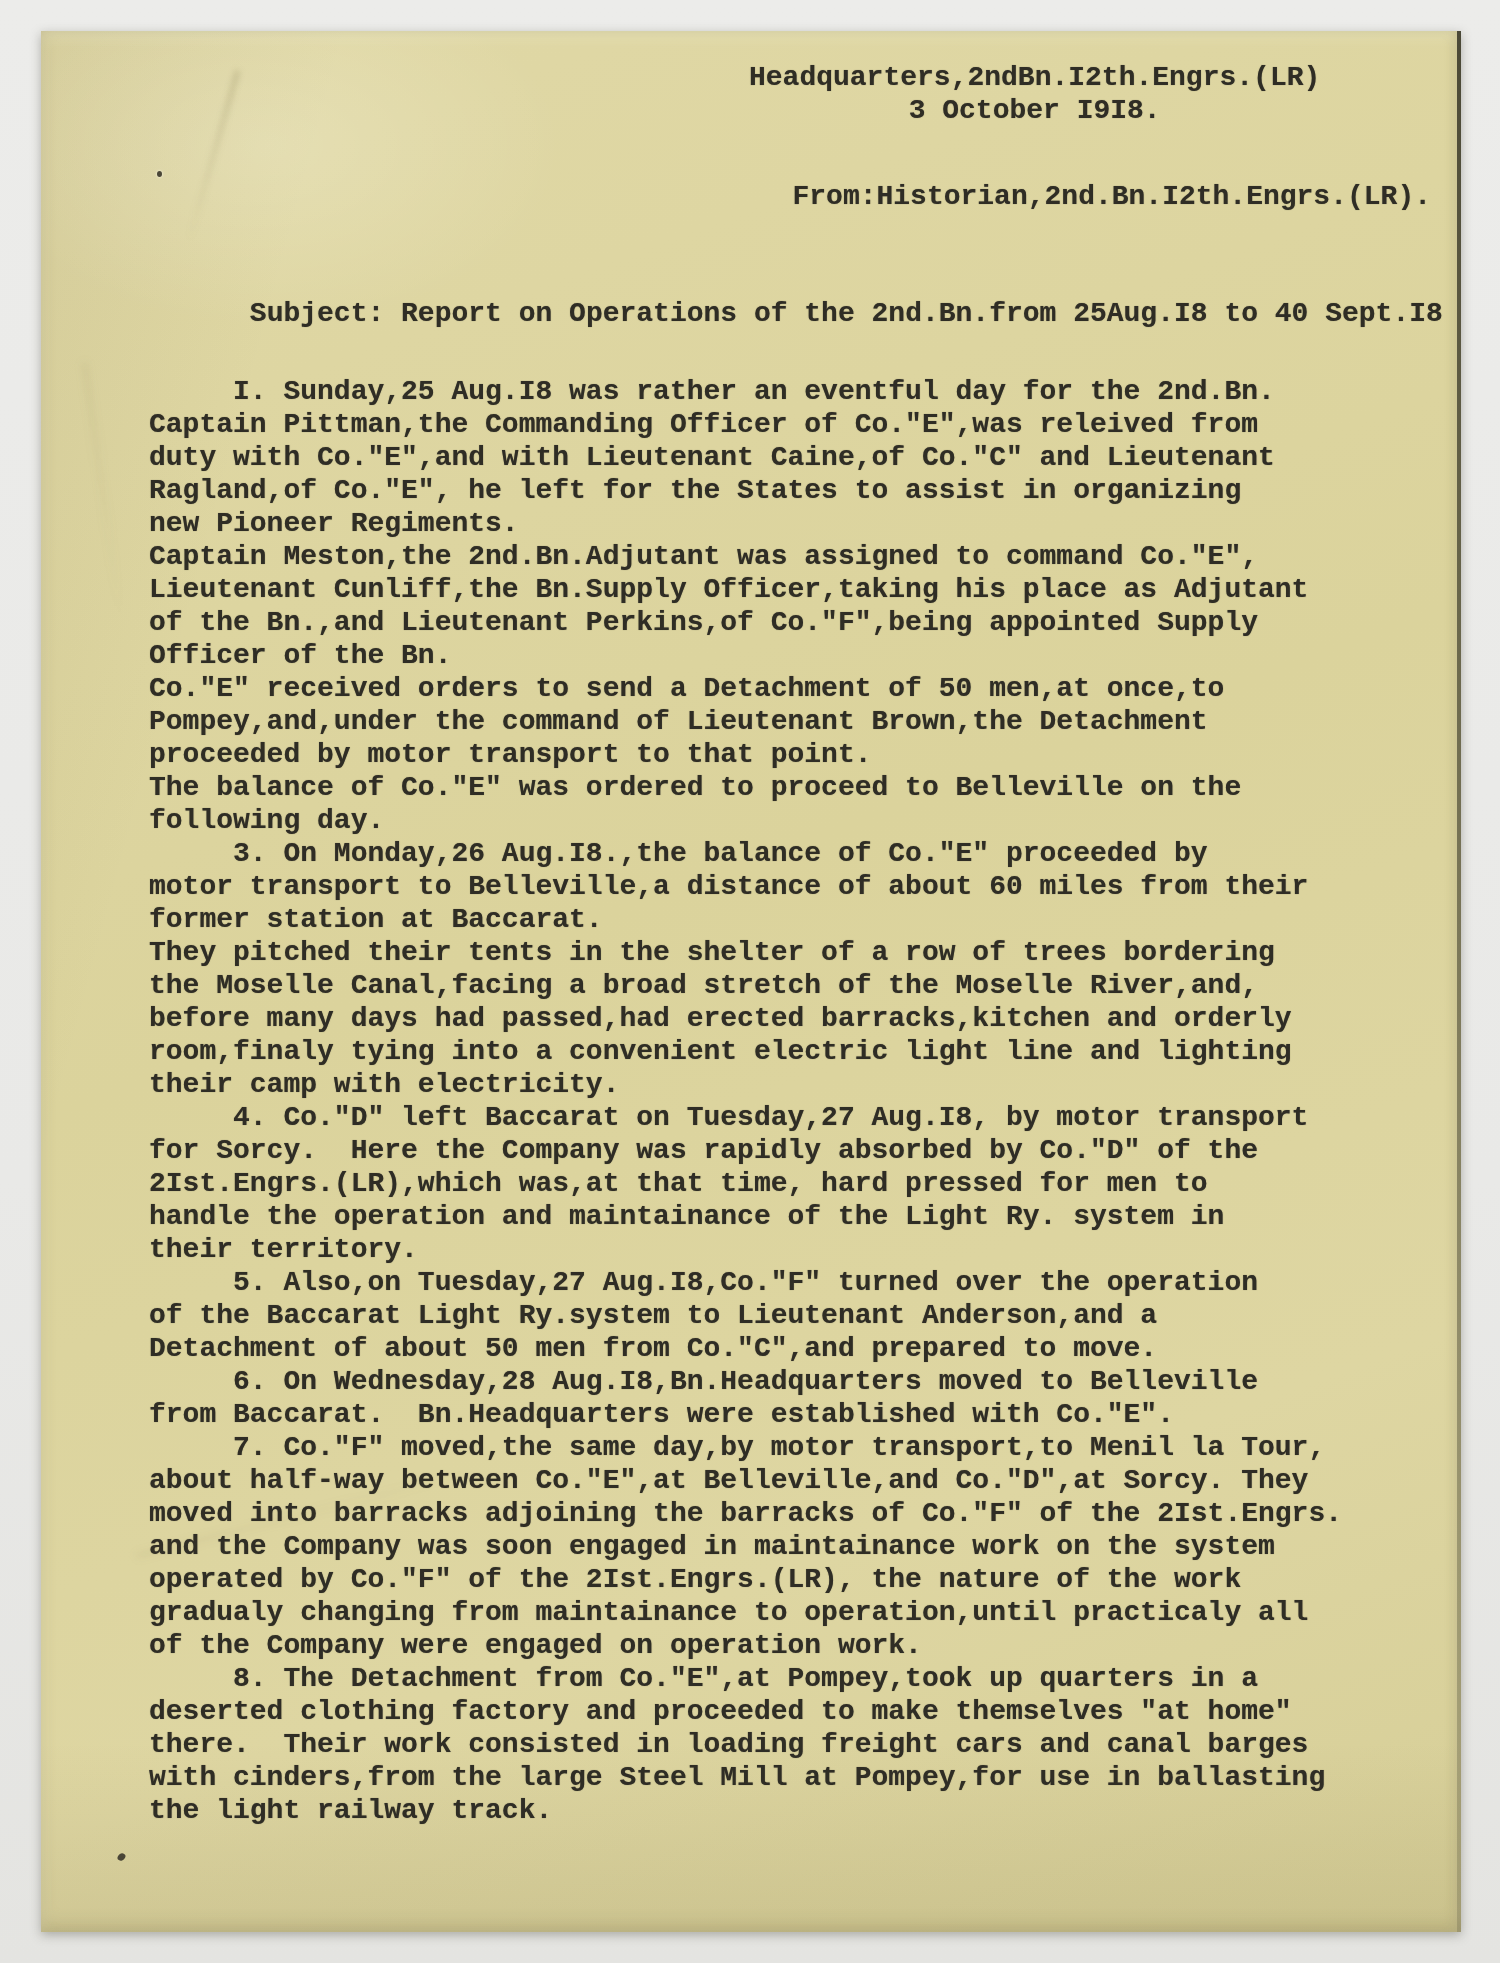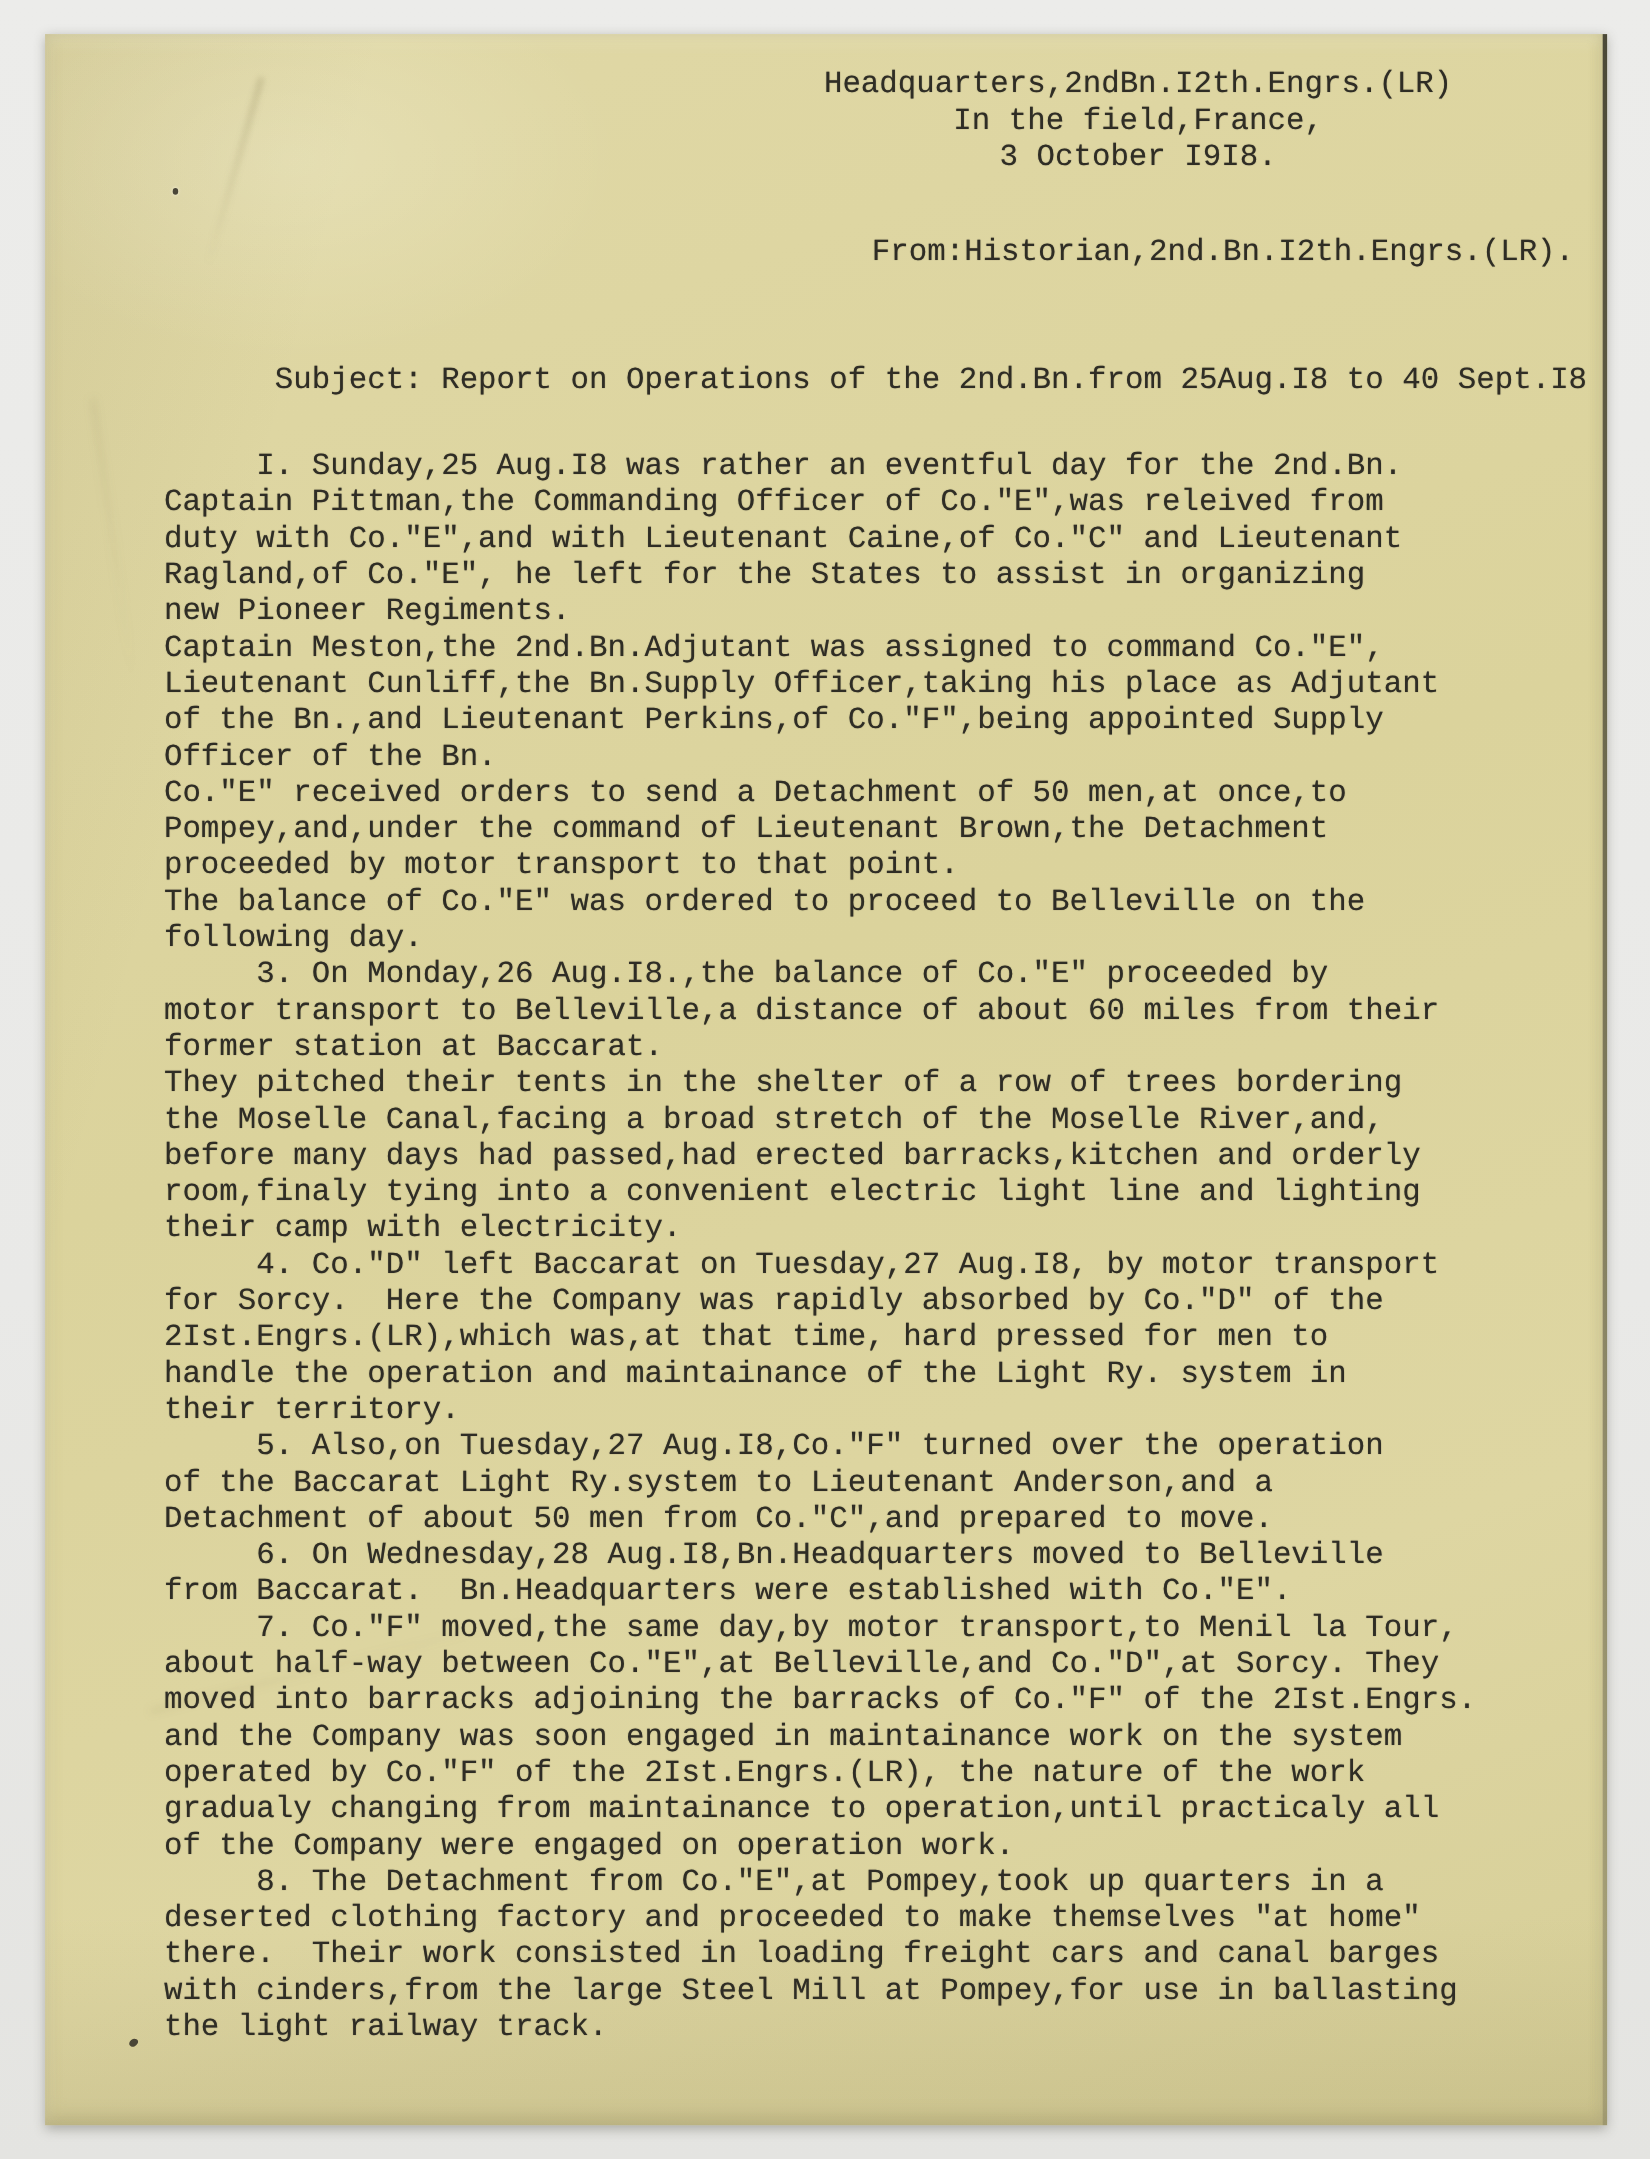--- a/index.html
+++ b/index.html
@@ -16,21 +16,21 @@
       radial-gradient(ellipse 420px 260px at 16% 6%, rgba(255,255,240,0.20), transparent 70%),
       linear-gradient(105deg, rgba(120,108,62,0.10), transparent 16%),
       linear-gradient(0deg, rgba(125,114,70,0.14), transparent 10%),
       linear-gradient(160deg,#e0d8a6 0%,#dbd39c 45%,#ded6a2 75%,#d6ce97 100%);
     box-shadow:
       0 3px 10px rgba(60,60,50,0.35),
       inset 0 -8px 16px rgba(115,105,65,0.18),
       inset -6px 0 12px rgba(115,105,65,0.15),
       inset 0 6px 14px rgba(255,255,240,0.25);
     color:#2f2d25;
-    font-weight:400;
+    font-weight:700;
     font-size:28px;
     line-height:33px;
     text-shadow:0 0 1px rgba(47,45,38,0.55);
   }
   .content{padding:30px 30px 0 108px;}
   .line{white-space:pre;}
   .header-block{margin-left:600px;display:inline-block;text-align:center;}
   .addr-line{white-space:pre;text-align:right;}
   .addr-from{margin-top:20px;}
   .addr-to{margin-top:20px;}
@@ -61,21 +61,20 @@
 
 <div class="paper">
   <div class="crease c1"></div>
   <div class="crease c2"></div>
   <div class="crease c3"></div>
 
   <div class="content">
 
     <div class="header-block">
       <div class="line">Headquarters,2ndBn.I2th.Engrs.(LR)</div>
-      <div class="line">In the field,France,</div>
       <div class="line">3 October I9I8.</div>
     </div>
 
     <div class="addr-line addr-from">
       <span class="label-w6">From:</span><span>Historian,2nd.Bn.I2th.Engrs.(LR).</span>
     </div>
 
 
     <div class="addr-line addr-subject">
       <span class="label-subject">Subject:</span><span>Report on Operations of the 2nd.Bn.from 25Aug.I8 to 40 Sept.I8</span>

